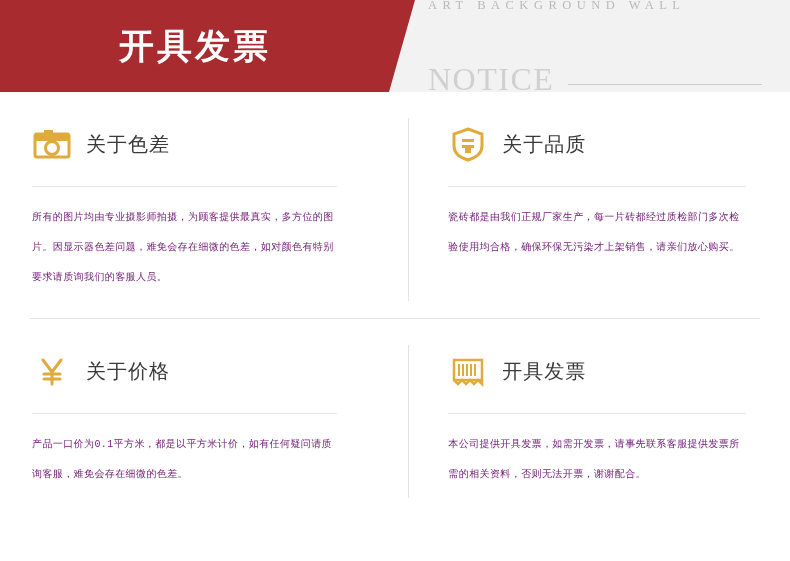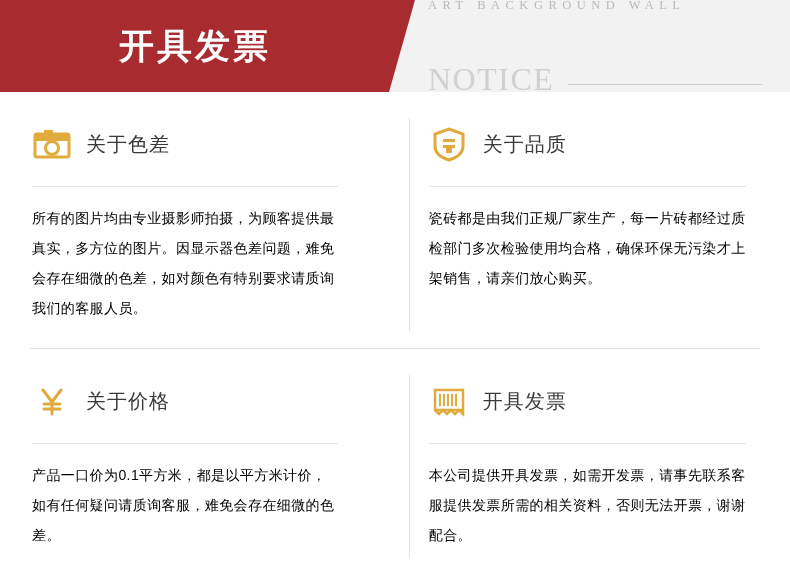--- a/index.html
+++ b/index.html
@@ -120,21 +120,21 @@
   .cell {
     width: 395px;
     box-sizing: border-box;
     padding: 32px 44px 26px 32px;
     position: relative;
   }
   .cell.left {
     padding-left: 32px;
   }
   .cell.right {
-    padding-left: 20px;
+    padding-left: 40px;
   }
   .cell-vline {
     position: absolute;
     left: 0;
     top: 26px;
     bottom: 18px;
     width: 1px;
     background: #e2e2e2;
   }
   .cell-head {
@@ -155,24 +155,25 @@
     font-size: 20px;
     color: #3a3a3a;
     letter-spacing: 1px;
   }
   .cell-sep {
     height: 1px;
     background: #e6e6e6;
     margin: 0 0 16px 0;
   }
   .cell-body {
-    font-size: 14px;
-    color: #000000;
+    font-size: 10px;
+    color: #701a75;
     line-height: 30px;
     letter-spacing: 0.4px;
+    font-family: Liberation Mono, monospace;
   }
 </style>
 </head>
 <body>
 
 <div class="page">
 
   <div class="header">
     <div class="header-red">
       <div class="header-title">开具发票</div>

